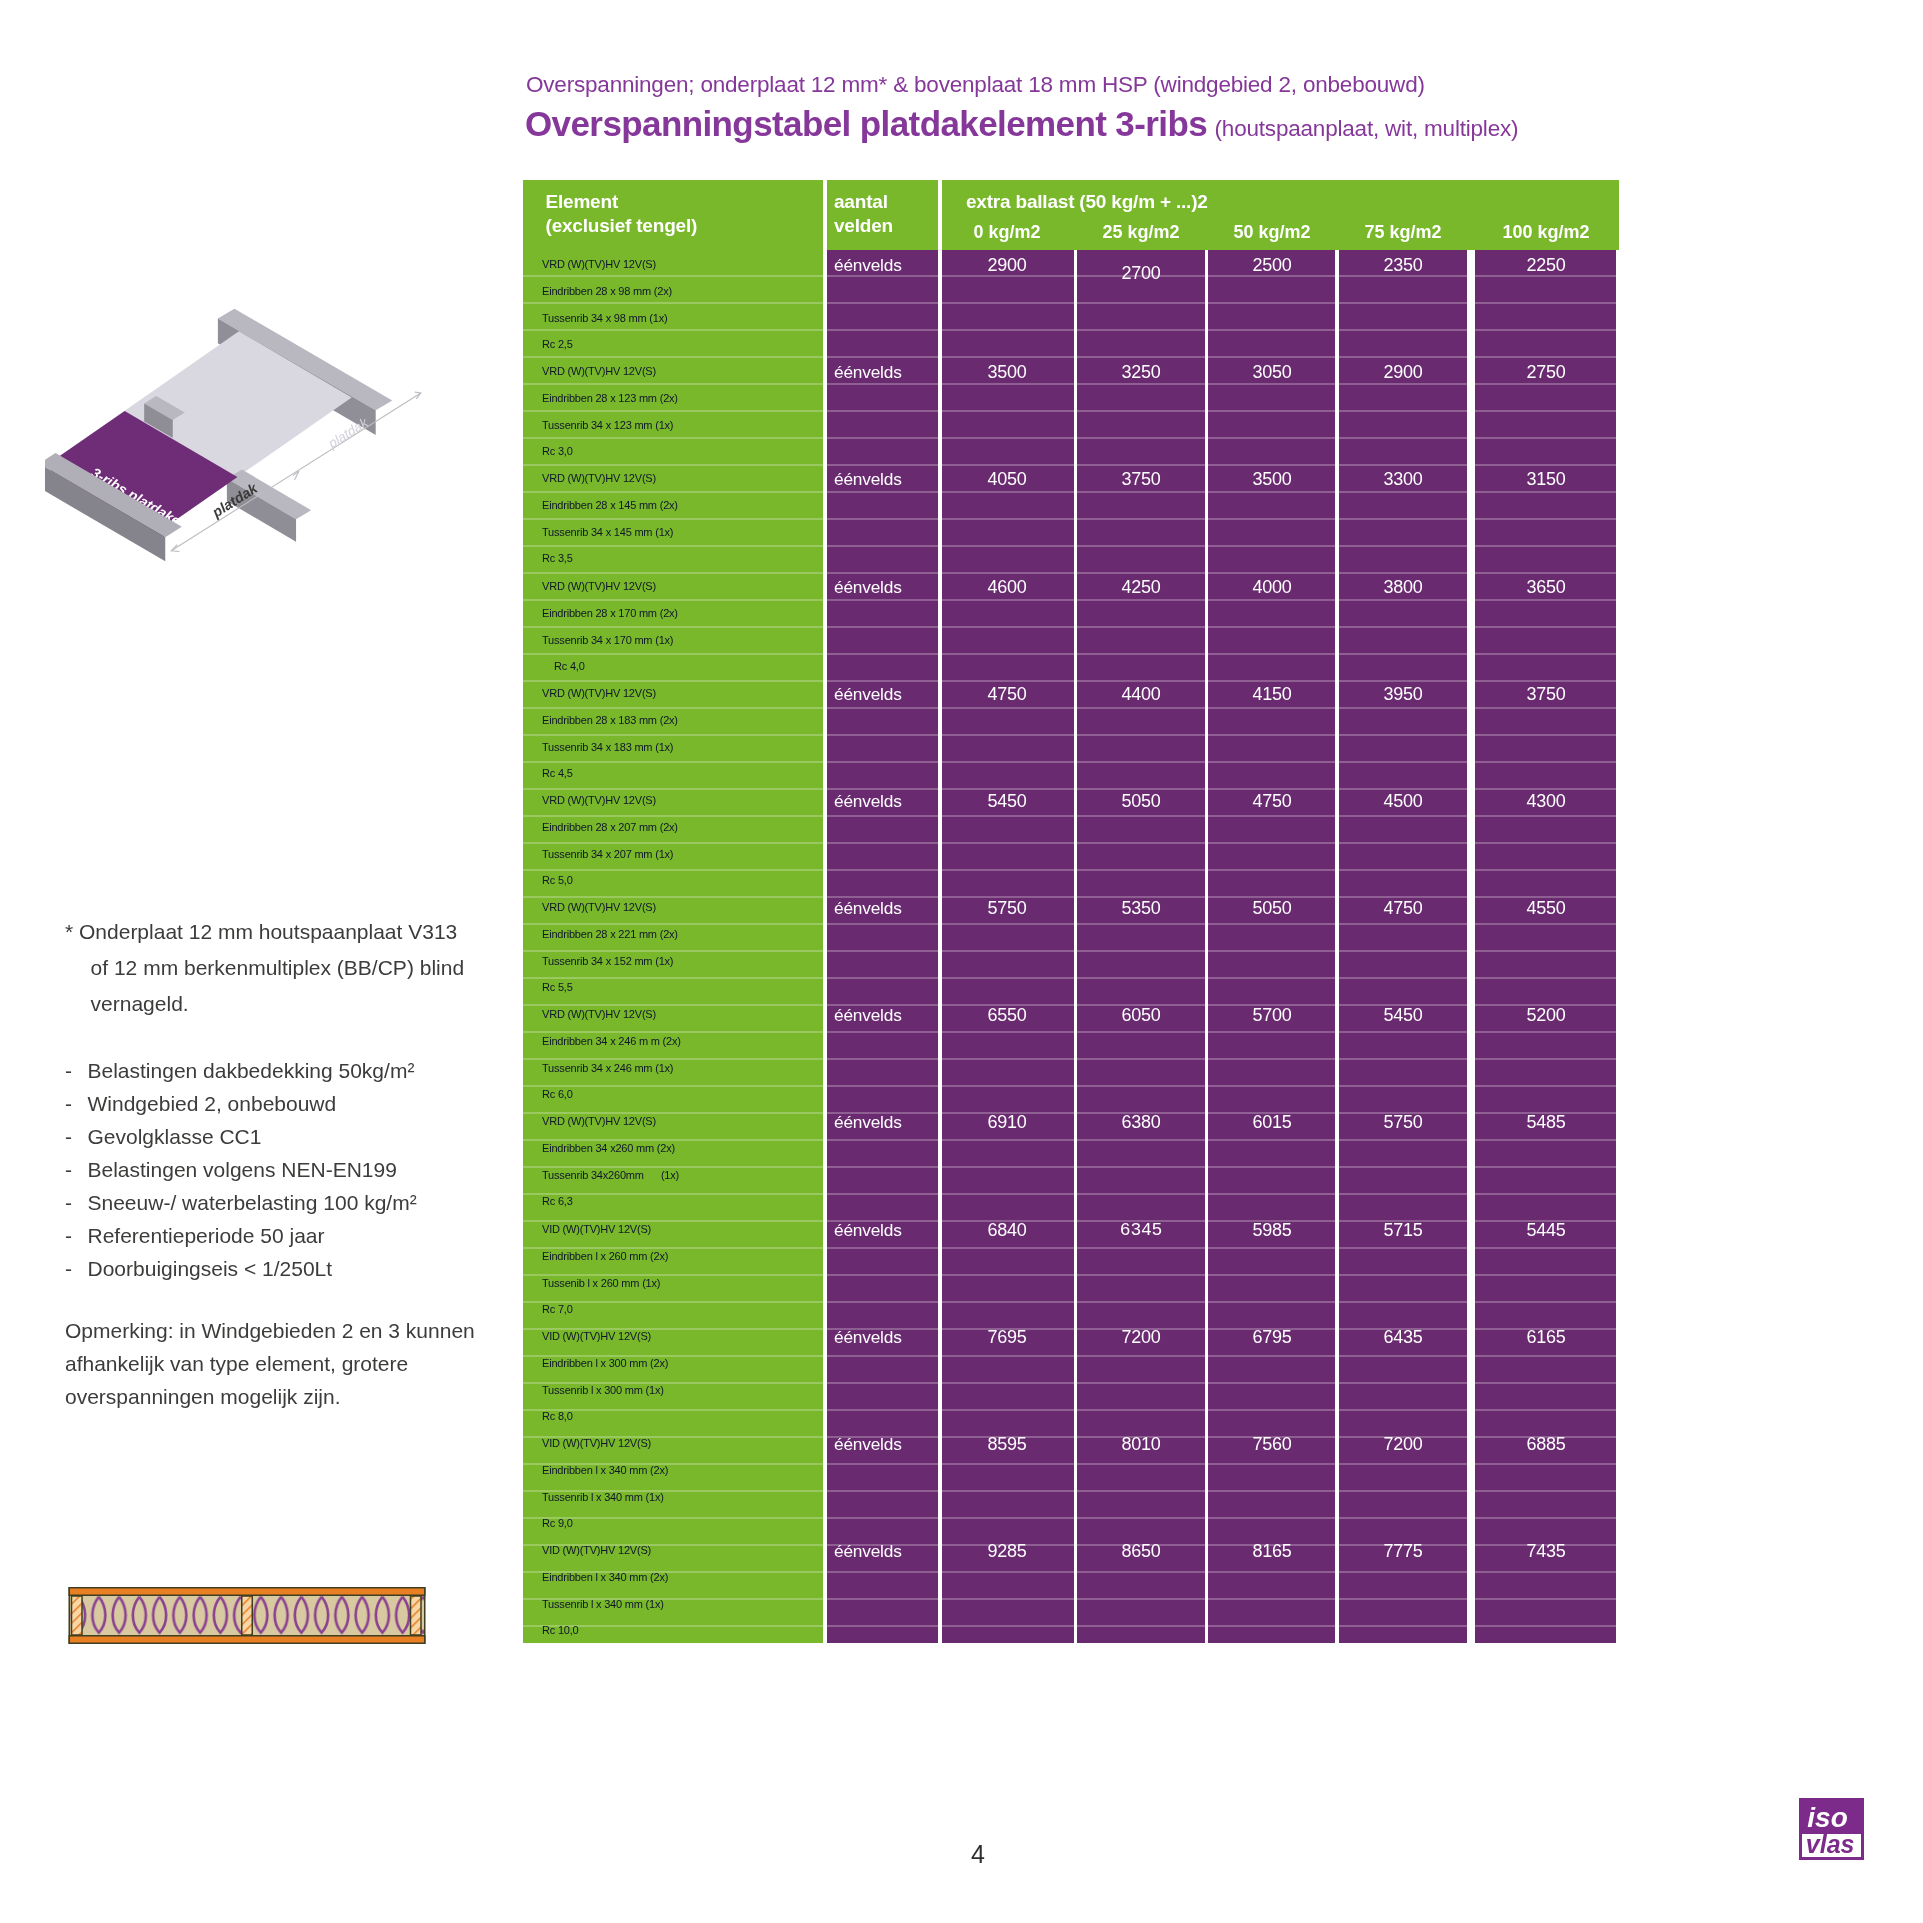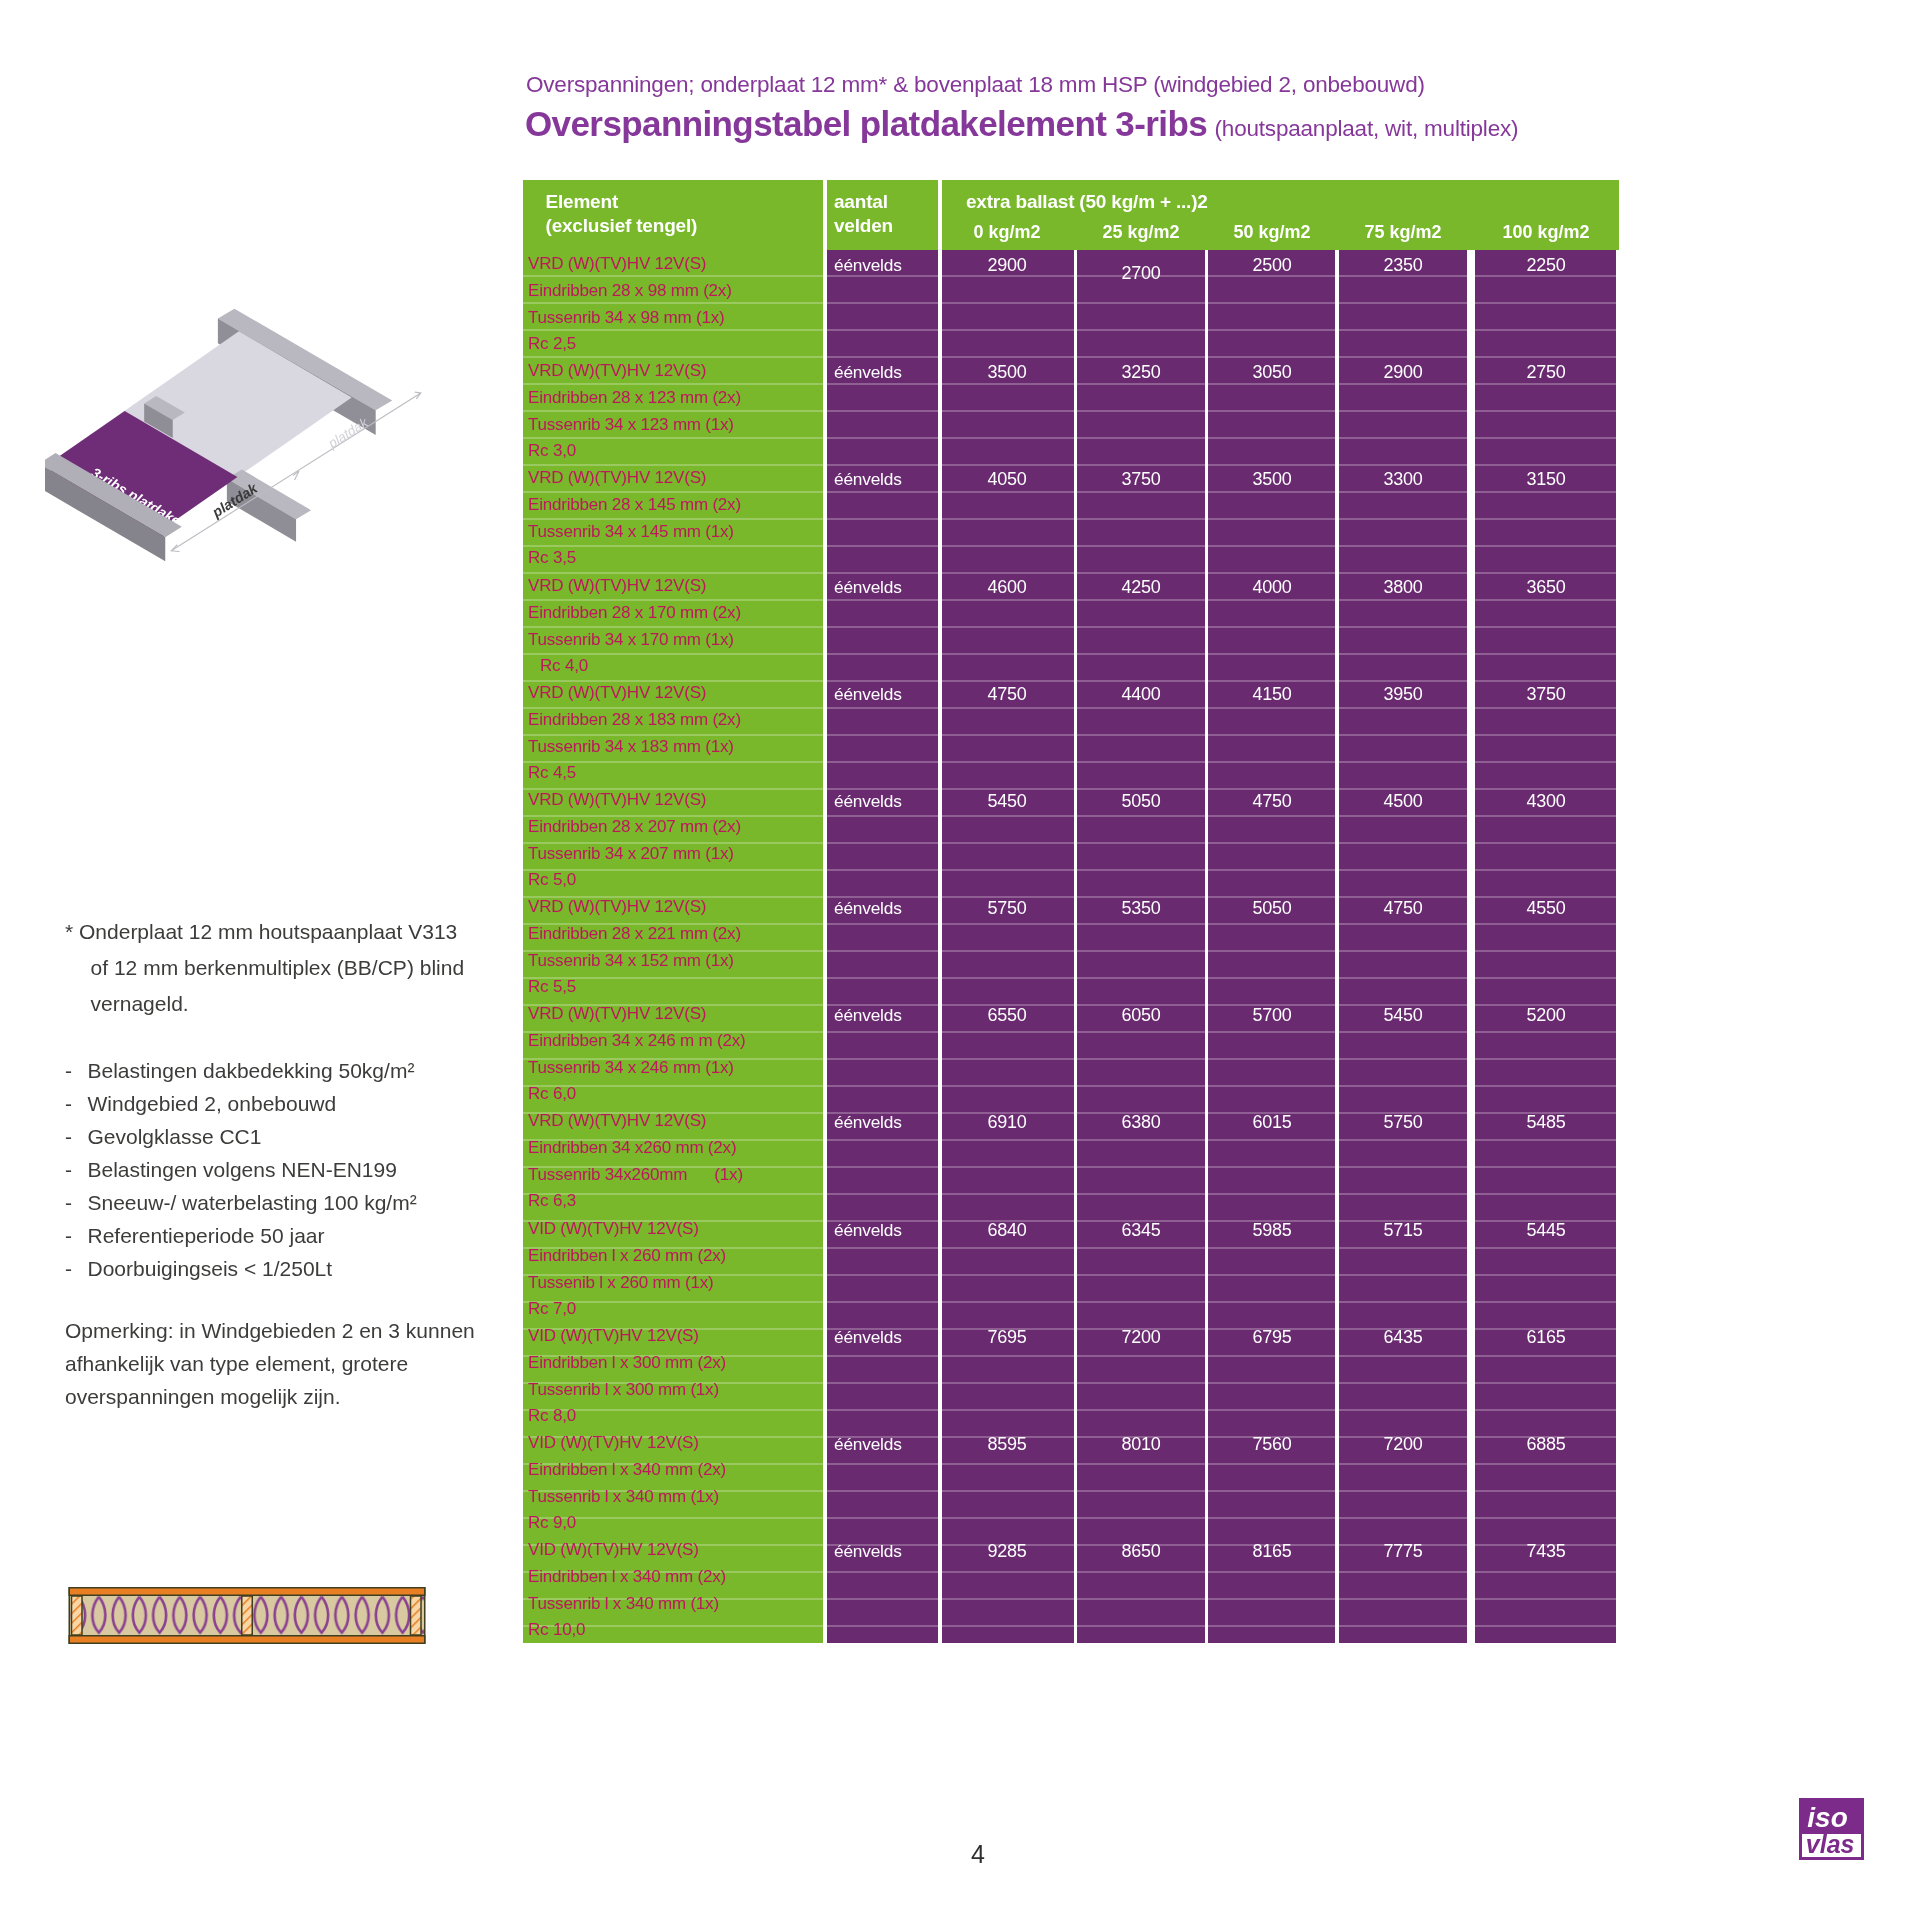--- a/index.html
+++ b/index.html
@@ -24,21 +24,21 @@
   .sub-label{position:absolute;top:42px;transform:translateX(-50%);color:#fff;font-size:18px;font-weight:700;white-space:nowrap;}
   .tbody{position:absolute;left:0;top:70px;width:1096px;height:1393px;}
   .colbg{position:absolute;top:0;bottom:0;}
   .hairlines{
     position:absolute;inset:0;pointer-events:none;
     background-image:linear-gradient(to bottom, transparent 0px, transparent 25px, rgba(255,255,255,.25) 25px, rgba(255,255,255,.25) 27px);
     background-size:100% 27px;
   }
   .rowlayer{position:absolute;inset:0;}
   .trow{position:absolute;left:0;width:1096px;}
-  .el-line{position:absolute;left:5px;color:#be185d;font-size:17px;line-height:22.5px;white-space:pre;letter-spacing:-0.2px;}
+  .el-line{position:absolute;left:19px;color:#0f172a;font-size:11px;line-height:22.5px;white-space:pre;letter-spacing:-0.2px;}
   .velden{position:absolute;left:311px;color:#fff;font-size:17.3px;letter-spacing:-0.2px;}
   .numcell{position:absolute;transform:translateX(-50%);color:#fff;font-size:18px;letter-spacing:-0.2px;}
   
   .notes{position:absolute;left:65px;top:914px;width:451px;font-size:21px;color:#3c3c3b;}
   .note-star{white-space:pre-line;line-height:36px;padding-left:25.6px;text-indent:-25.6px;margin:0;}
   .note-list{margin:32px 0 0 0;padding:0;list-style:none;}
   .note-list li{line-height:33px;padding-left:22.5px;text-indent:-22.5px;}
   .dash{display:inline-block;width:22.5px;text-indent:0;}
   .opmerking{white-space:pre-line;line-height:33px;margin:28.6px 0 0 0;}
   
@@ -225,21 +225,21 @@
           <div class="numcell" style="left: 880px; top: 4.5px;">5750</div>
           <div class="numcell" style="left: 1023px; top: 4.5px;">5485</div>
         </div>
         <div class="trow" style="top: 965px; height: 107px;">
           <div class="el-line" style="top: 3px;">VID (W)(TV)HV 12V(S)</div>
           <div class="el-line" style="top: 30px;">Eindribben l x 260 mm (2x)</div>
           <div class="el-line" style="top: 57px;">Tussenib l x 260 mm (1x)</div>
           <div class="el-line" style="top: 83px;">Rc 7,0</div>
           <div class="velden" style="top: 5.3px;">éénvelds</div>
           <div class="numcell" style="left: 484px; top: 4.5px;">6840</div>
-          <div class="numcell" style="left: 618px; top: 4.5px;">6345</div>
+          <div class="numcell" style="left: 618px; top: 4.5px; font-family: Liberation Mono, monospace;">6345</div>
           <div class="numcell" style="left: 749px; top: 4.5px;">5985</div>
           <div class="numcell" style="left: 880px; top: 4.5px;">5715</div>
           <div class="numcell" style="left: 1023px; top: 4.5px;">5445</div>
         </div>
         <div class="trow" style="top: 1072px; height: 107px;">
           <div class="el-line" style="top: 3px;">VID (W)(TV)HV 12V(S)</div>
           <div class="el-line" style="top: 30px;">Eindribben l x 300 mm (2x)</div>
           <div class="el-line" style="top: 57px;">Tussenrib l x 300 mm (1x)</div>
           <div class="el-line" style="top: 83px;">Rc 8,0</div>
           <div class="velden" style="top: 5.3px;">éénvelds</div>

